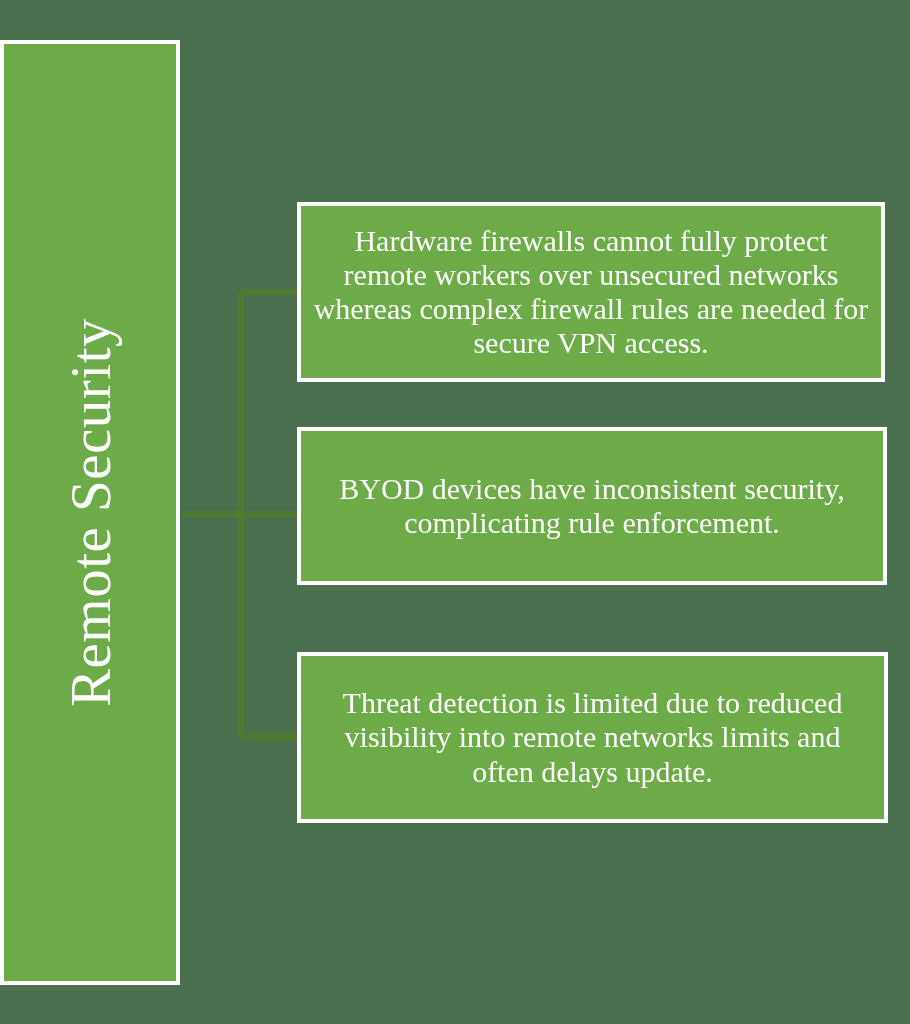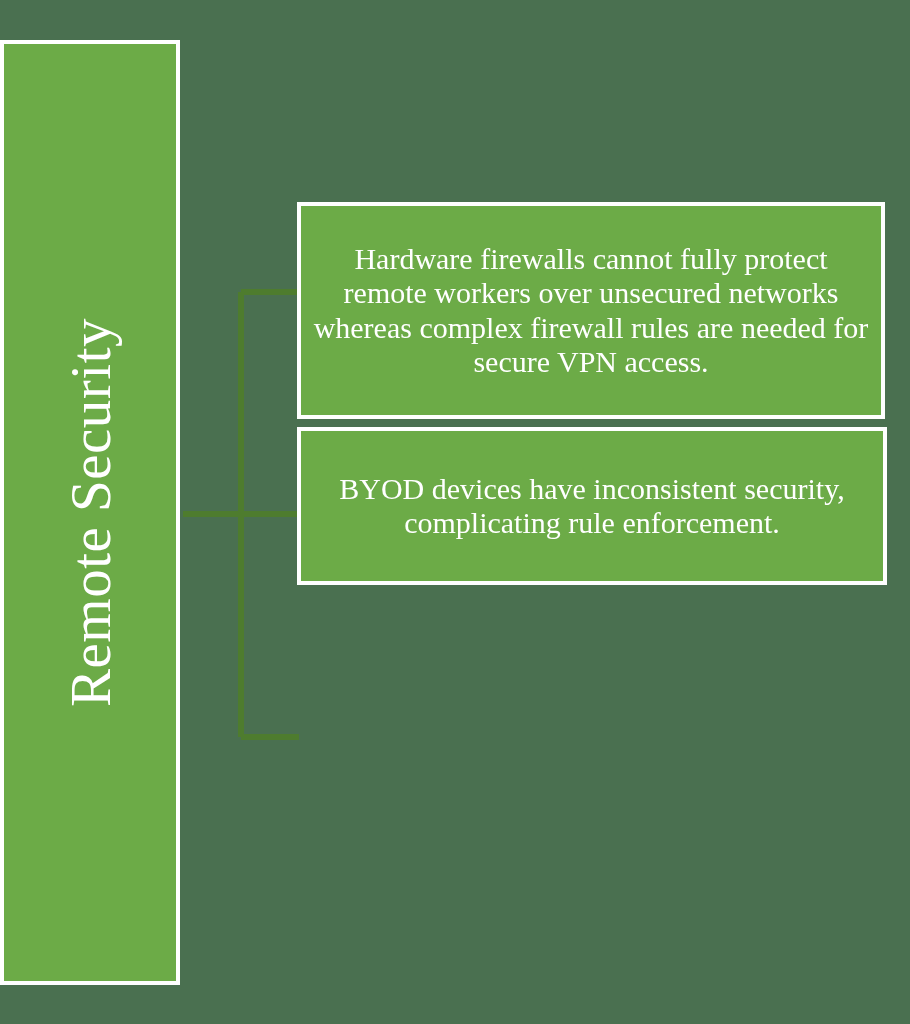--- a/index.html
+++ b/index.html
@@ -67,21 +67,21 @@
     padding: 6px 10px;
   }
   .leaf-text {
     color: #ffffff;
     font-size: 30px;
     line-height: 1.14;
     text-align: center;
     font-weight: normal;
   }
 
-  #leaf-1 { left: 297px; top: 202px; width: 588px; height: 217px; }
+  #leaf-1 { left: 297px; top: 202px; width: 588px; height: 180px; }
   #leaf-2 { left: 297px; top: 427px; width: 590px; height: 158px; }
   #leaf-3 { left: 297px; top: 652px; width: 591px; height: 171px; }
 </style>
 </head>
 <body>
 
 <div id="diagram">
 
   <svg id="connectors" viewBox="0 0 910 1024" xmlns="http://www.w3.org/2000/svg">
 
@@ -101,14 +101,17 @@
   </div>
 
   <div class="leaf-node" id="leaf-1">
     <span class="leaf-text">Hardware firewalls cannot fully protect remote workers over unsecured networks whereas complex firewall rules are needed for secure VPN access.</span>
   </div>
 
   <div class="leaf-node" id="leaf-2">
     <span class="leaf-text">BYOD devices have inconsistent security, complicating rule enforcement.</span>
   </div>
 
+  <div class="leaf-node" id="leaf-3">
+    <span class="leaf-text">Threat detection is limited due to reduced visibility into remote networks limits and often delays update.</span>
+  </div>
 
 </div>
 
 </body></html>

